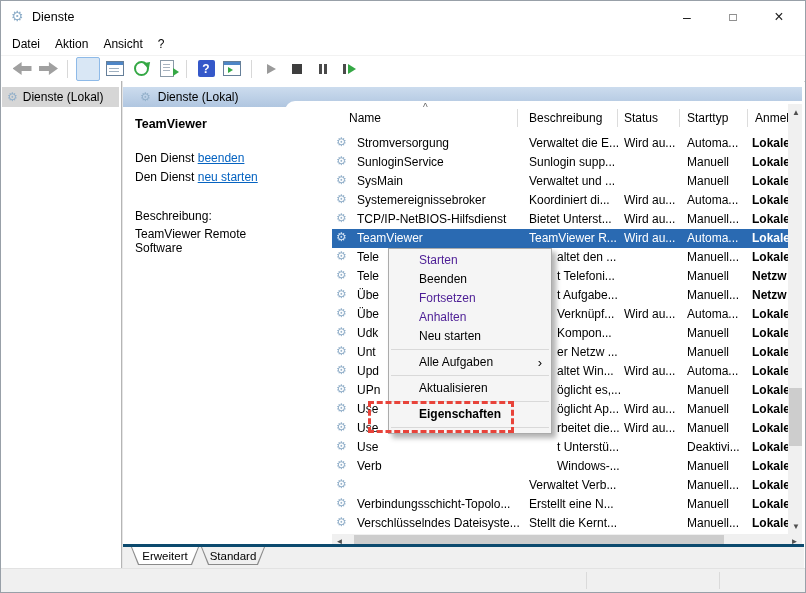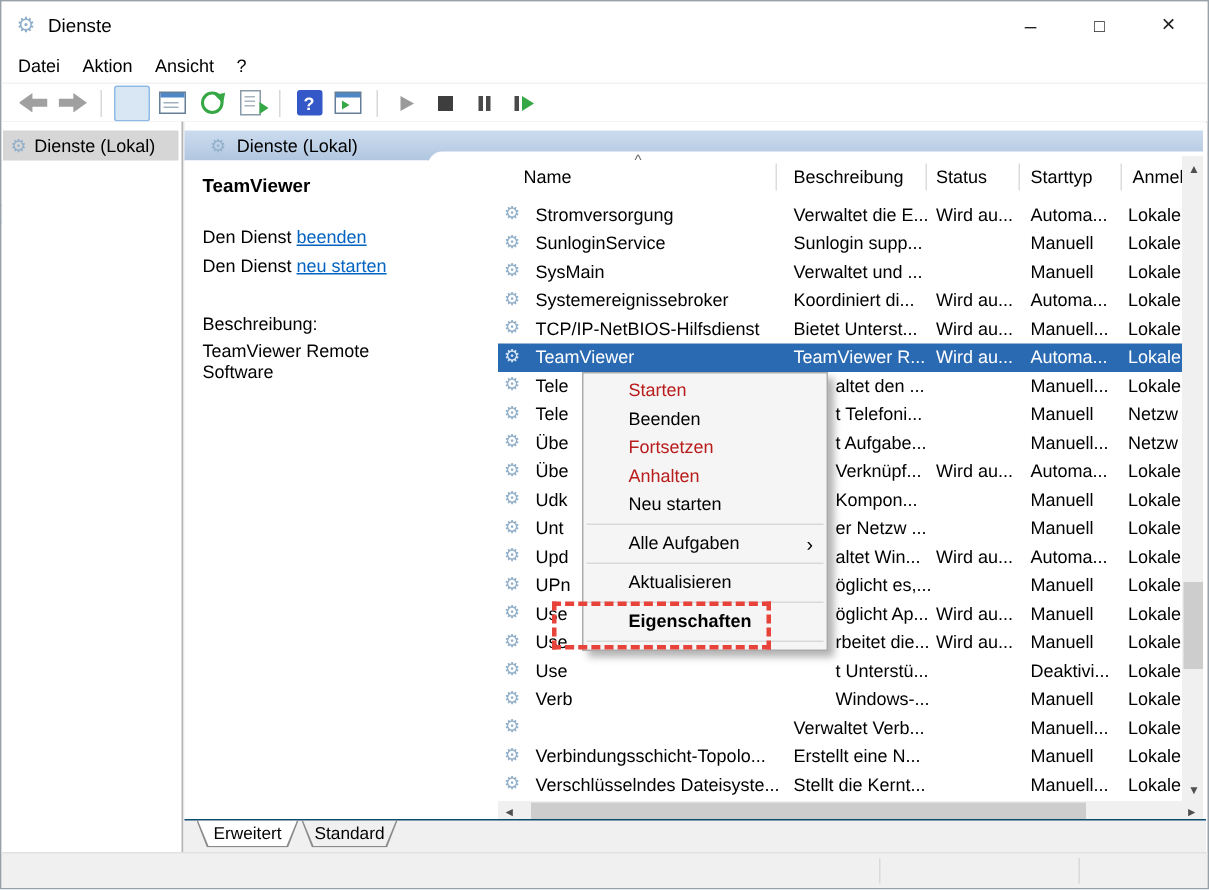--- a/index.html
+++ b/index.html
@@ -62,46 +62,46 @@
   .hcol{position:absolute;top:10px;white-space:nowrap;}
   .hline{position:absolute;top:8px;height:18px;width:1px;background:#dcdcdc;}
   .sortglyph{position:absolute;left:138px;top:1px;font-size:10px;color:#666;}
   .rows{position:absolute;left:47px;top:33px;width:456px;}
   .row{position:relative;height:19px;}
   .row.sel{background:#2a6ab2;color:#fff;}
   .row .gear{position:absolute;left:4px;top:2px;}
   .row.sel .gear{color:#d5e5f5;}
   .c{position:absolute;top:2px;white-space:nowrap;}
   .c.name{left:25px;} .c.desc{left:197px;} .c.desc.cov{left:225px;}
-  .c.st{left:292px;} .c.ty{left:355px;} .c.an{left:420px;width:37px;overflow:hidden;}
+  .c.st{left:292px;} .c.ty{left:355px;} .c.an{left:420px;width:37px;overflow:hidden;font-weight:bold;}
   .vscroll{position:absolute;left:503px;top:3px;width:16px;height:430px;background:#f0f0f0;}
   .vscroll .arr{position:absolute;left:0;right:0;height:16px;display:flex;align-items:center;justify-content:center;color:#505050;font-size:8px;}
   .vscroll .up{top:0;} .vscroll .dn{bottom:0;}
   .vthumb{position:absolute;left:1px;right:1px;top:284px;height:58px;background:#cdcdcd;}
   .hscroll{position:absolute;left:47px;right:0;top:433px;height:15px;background:#f0f0f0;}
   .hscroll .arr{position:absolute;top:0;bottom:0;width:15px;display:flex;align-items:center;justify-content:center;color:#505050;font-size:8px;}
   .hscroll .lt{left:0;} .hscroll .rt{right:0;}
   .hthumb{position:absolute;left:22px;width:370px;top:1px;bottom:1px;background:#cdcdcd;}
   
-  .tabsrow{position:absolute;left:0;right:0;bottom:0;height:22px;background:#f0f0f0;border-top:1px solid #0c4a6e;}
+  .tabsrow{position:absolute;left:0;right:0;bottom:0;height:22px;background:#f0f0f0;border-top:3px solid #0c4a6e;}
   .tab{position:absolute;top:0;height:18px;}
   .tab .outer{position:absolute;inset:0;background:#8a8a8a;clip-path:polygon(0 0,100% 0,calc(100% - 7px) 100%,7px 100%);}
   .tab .inner{position:absolute;left:1px;right:1px;top:0;bottom:1px;background:#f0f0f0;clip-path:polygon(0 0,100% 0,calc(100% - 7px) 100%,7px 100%);
               display:flex;align-items:center;justify-content:center;font-size:11.5px;}
   .tab.active .inner{background:#fff;}
   .tab.t1{left:8px;width:68px;} .tab.t2{left:78px;width:64px;}
   
   .status{position:absolute;left:0;right:0;bottom:0;height:23px;background:#f0f0f0;border-top:1px solid #e2e2e2;}
   .sdiv{position:absolute;top:3px;bottom:3px;width:1px;background:#dadada;}
   .sdiv.d1{left:585px;} .sdiv.d2{left:718px;}
   
   .ctx{position:absolute;left:387px;top:247px;width:162px;background:#f5f5f5;border:1px solid #ababab;
        box-shadow:4px 4px 5px rgba(0,0,0,.3);z-index:40;padding:2px 0;}
   .mi{position:relative;height:19px;line-height:19px;padding-left:30px;white-space:nowrap;}
-  .mi.dis{color:#b91c1c;}
+  .mi.dis{color:#4c1d95;}
   .mi.b{font-weight:bold;}
   .msep{height:1px;background:#d9d9d9;margin:3px 2px;}
   .sub{position:absolute;right:9px;top:0;font-size:13px;}
   .redbox{position:absolute;left:-21px;top:-4px;width:140px;height:26px;border:3px dashed #e8433a;pointer-events:none;z-index:5;}
 </style>
 </head>
 <body>
 
 <div class="win">
 

